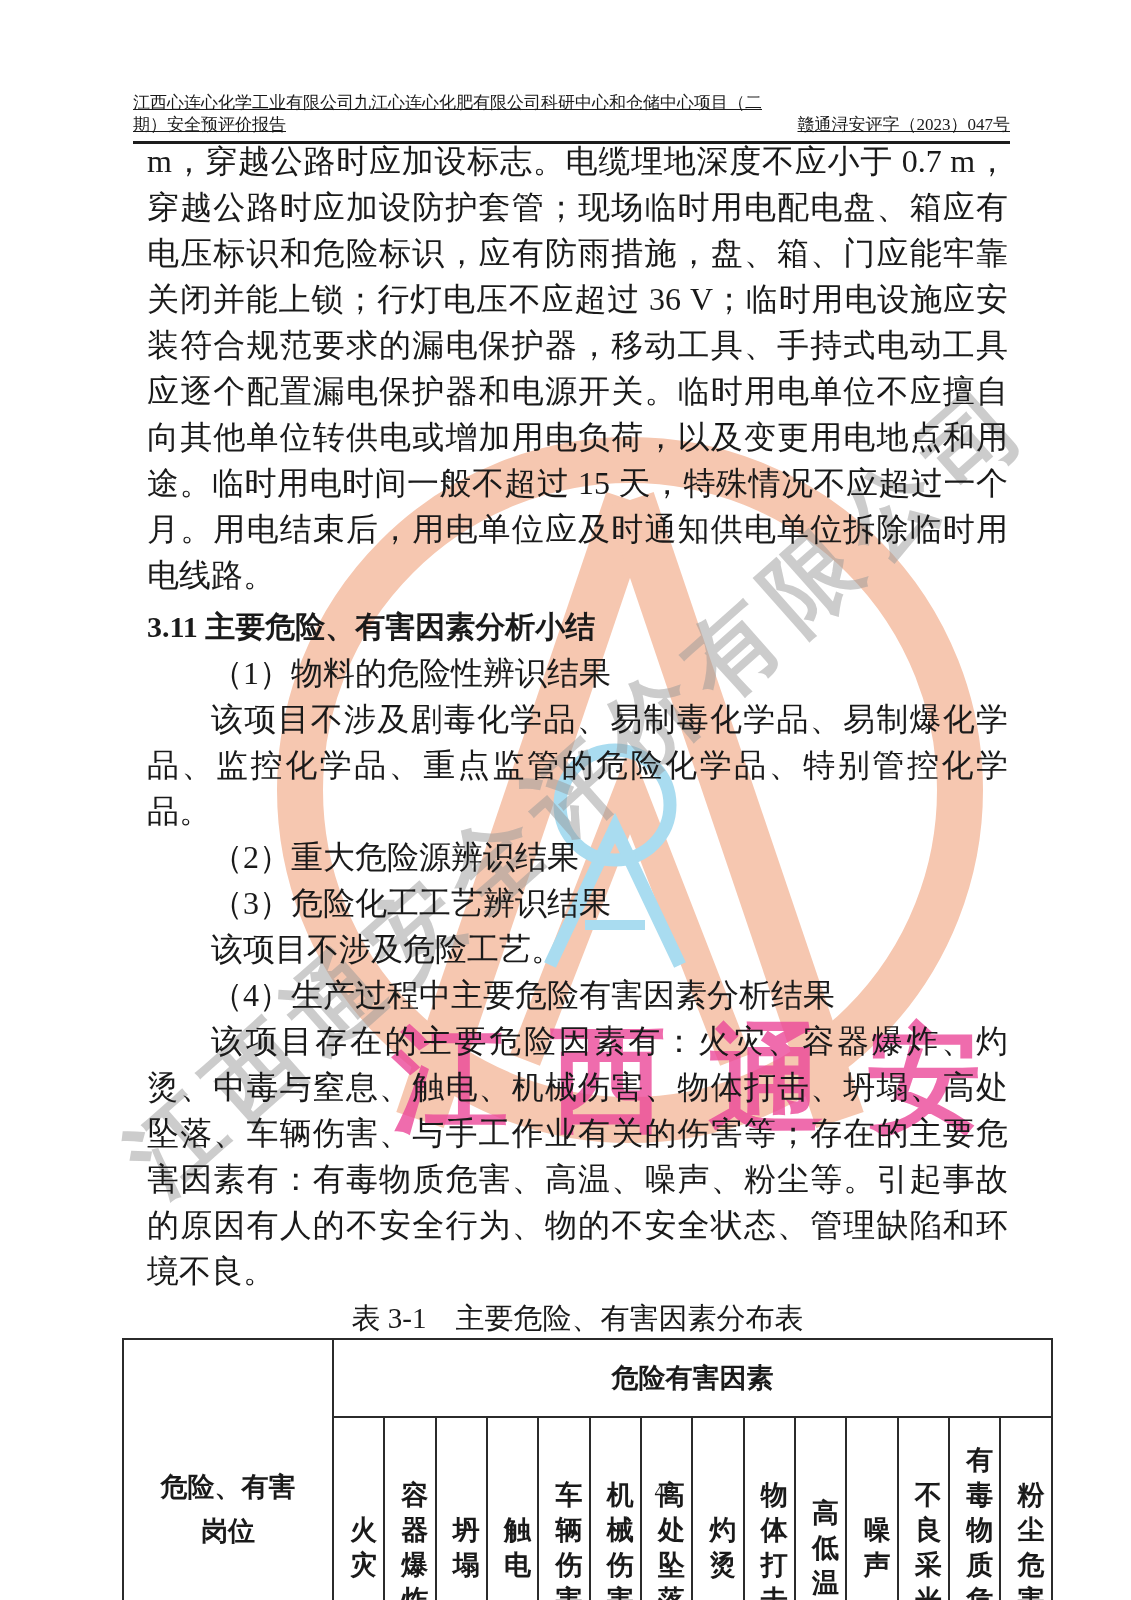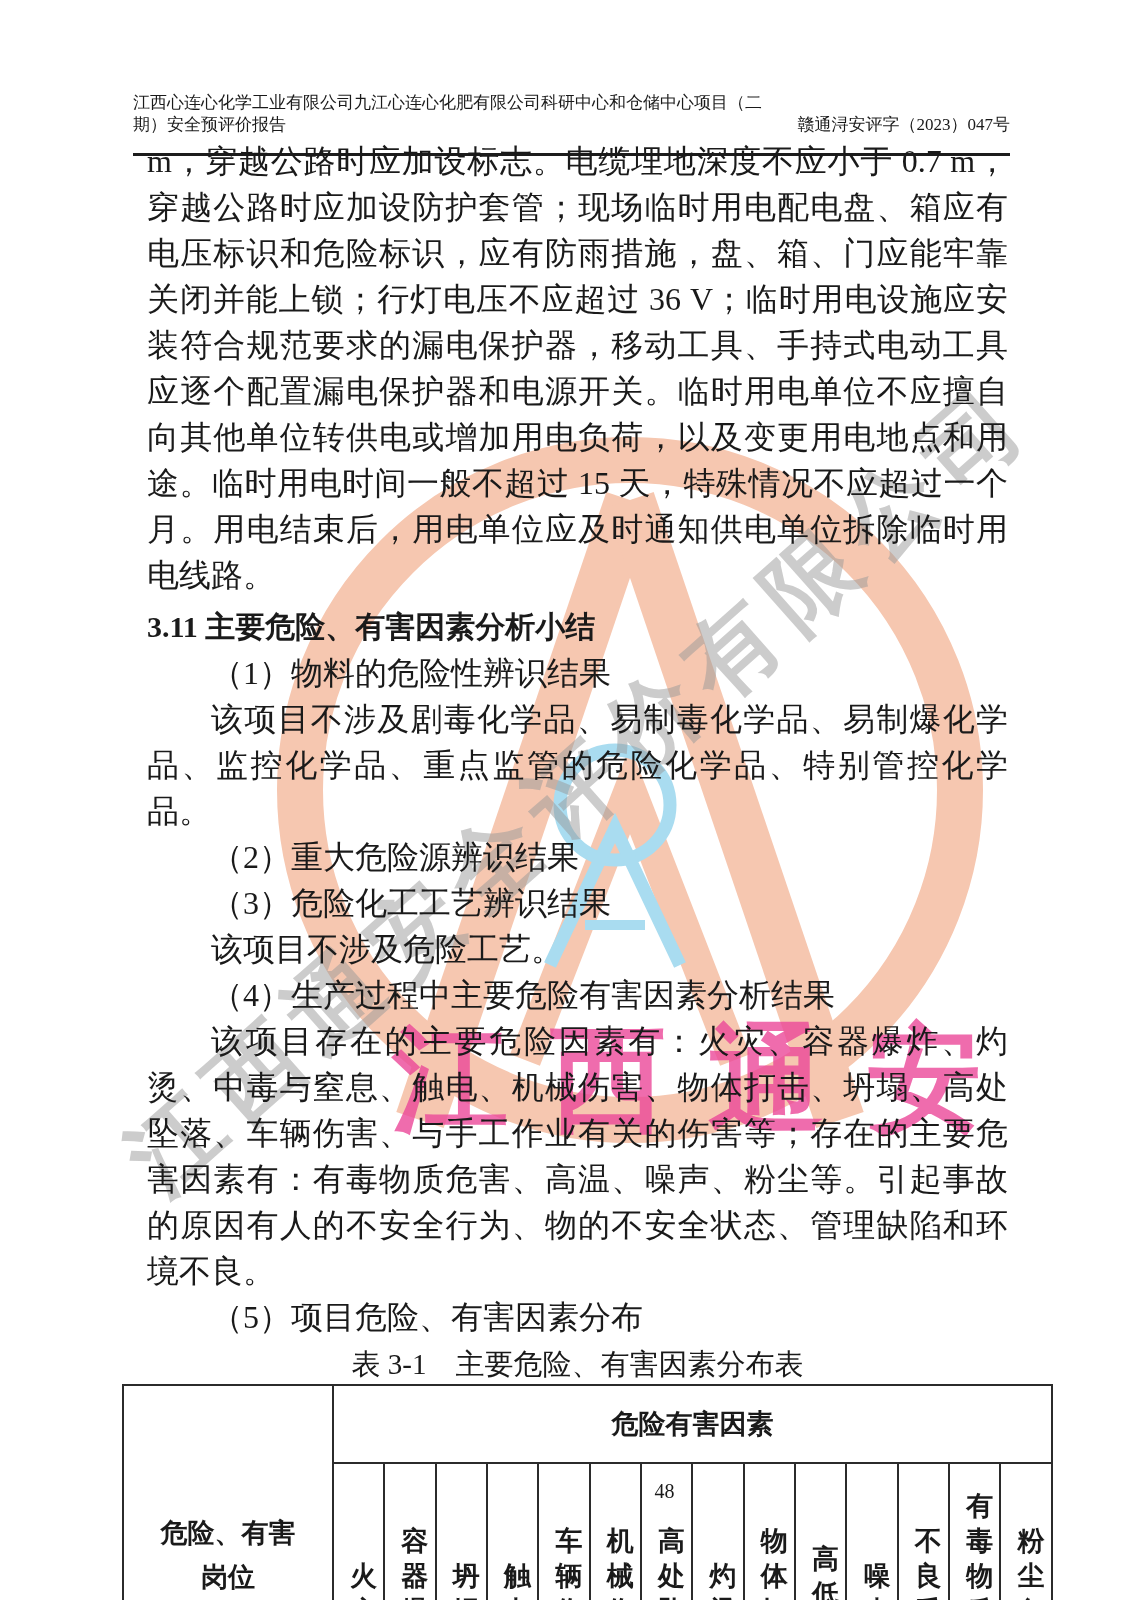--- a/index.html
+++ b/index.html
@@ -29,21 +29,21 @@
     font-size:116px;font-weight:bold;letter-spacing:42px;line-height:1;
     color:#d63c3c;opacity:.8;white-space:nowrap;
     font-family:"Liberation Serif","DejaVu Serif",serif;
     pointer-events:none;
   }
   
   .pg-header{
     position:absolute;left:133px;top:92px;width:877px;z-index:10;
     display:flex;justify-content:space-between;align-items:flex-end;
     font-size:17px;line-height:22px;
-    border-bottom:3px solid #1c1c1c;padding-bottom:17px;
+    border-bottom:3px solid #1c1c1c;padding-bottom:5px;text-decoration:underline;
   }
   .pg-header .left{max-width:660px;}
   
   .content{position:absolute;left:147px;top:138px;width:861px;z-index:10;}
   .content p{margin:0;font-size:32px;line-height:46px;text-align:justify;text-align-last:left;}
   p.para-first{text-indent:0;}
   p.item{text-indent:2em;}
   h2.sec{
     margin:6px 0 0 0;font-size:30px;line-height:46px;font-weight:bold;
     font-family:"Liberation Serif","DejaVu Serif",serif;
@@ -108,21 +108,20 @@
     <p class="para-first">m，穿越公路时应加设标志。电缆埋地深度不应小于 0.7 m，穿越公路时应加设防护套管；现场临时用电配电盘、箱应有电压标识和危险标识，应有防雨措施，盘、箱、门应能牢靠关闭并能上锁；行灯电压不应超过 36 V；临时用电设施应安装符合规范要求的漏电保护器，移动工具、手持式电动工具应逐个配置漏电保护器和电源开关。临时用电单位不应擅自向其他单位转供电或增加用电负荷，以及变更用电地点和用途。临时用电时间一般不超过 15 天，特殊情况不应超过一个月。用电结束后，用电单位应及时通知供电单位拆除临时用电线路。</p>
     <h2 class="sec">3.11 主要危险、有害因素分析小结</h2>
     <div>
         <p class="item">（1）物料的危险性辨识结果</p>
         <p class="item">该项目不涉及剧毒化学品、易制毒化学品、易制爆化学品、监控化学品、重点监管的危险化学品、特别管控化学品。</p>
         <p class="item">（2）重大危险源辨识结果</p>
         <p class="item">（3）危险化工工艺辨识结果</p>
         <p class="item">该项目不涉及危险工艺。</p>
         <p class="item">（4）生产过程中主要危险有害因素分析结果</p>
         <p class="item">该项目存在的主要危险因素有：火灾、容器爆炸、灼烫、中毒与窒息、触电、机械伤害、物体打击、坍塌、高处坠落、车辆伤害、与手工作业有关的伤害等；存在的主要危害因素有：有毒物质危害、高温、噪声、粉尘等。引起事故的原因有人的不安全行为、物的不安全状态、管理缺陷和环境不良。</p>
-        <p class="item">（5）项目危险、有害因素分布</p>
       </div>
     <div class="tbl-title">表 3-1　主要危险、有害因素分布表</div>
 
     <table class="dist">
       <tbody>
         <tr>
           <td class="corner" rowspan="2">危险、有害
 岗位</td>
           <td class="group" colspan="14">危险有害因素</td>
         </tr>

